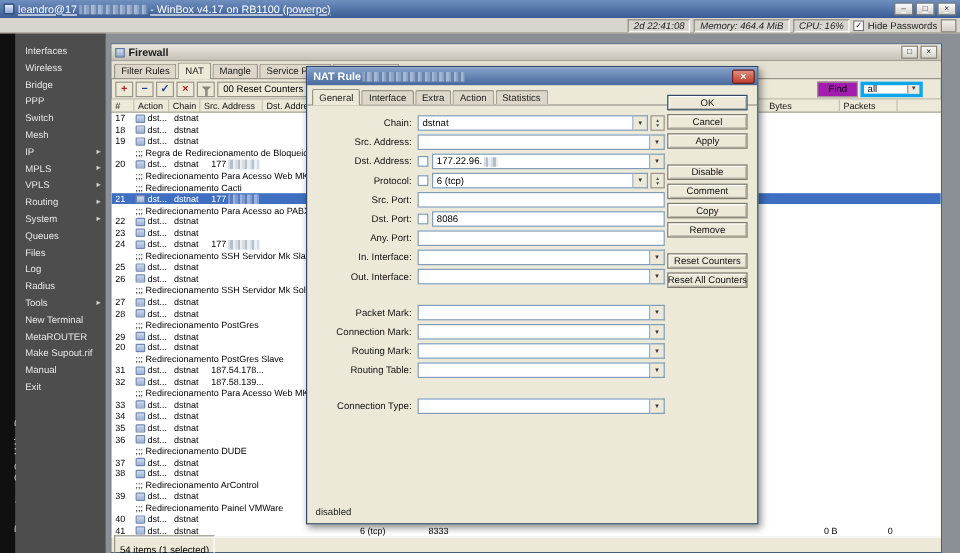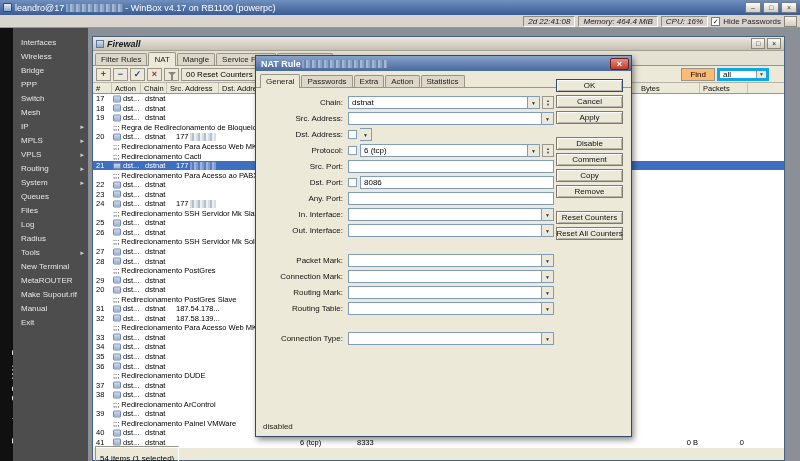--- a/index.html
+++ b/index.html
@@ -1,21 +1,21 @@
 <!DOCTYPE html>
 <html><head>
 <meta charset="utf-8">
 <style>
   *{margin:0;padding:0;box-sizing:border-box;}
   html,body{width:800px;height:461px;overflow:hidden;}
   body{font-family:"Liberation Sans",sans-serif;}
   #app{position:relative;width:800px;height:461px;background:#8a9096;overflow:hidden;cursor:default;}
 
   
-  .titlebar{position:absolute;left:0;top:0;width:800px;height:15px;background:linear-gradient(#6f8fbe,#3a5c94);display:flex;align-items:center;gap:3px;padding:0 3px;color:#fff;font-size:9px;white-space:nowrap;}
+  .titlebar{position:absolute;left:0;top:0;width:800px;height:15px;background:linear-gradient(#6f8fbe,#3a5c94);display:flex;align-items:center;gap:3px;padding:0 3px;color:#fff;font-size:9px;white-space:nowrap;text-decoration:underline;}
   .app-icon{width:9px;height:9px;background:linear-gradient(#e8eef8,#8aa8d0);border:1px solid #2c4a74;border-radius:1px;flex:none;}
   .title-text{display:flex;align-items:center;gap:2px;}
   .win-btns{margin-left:auto;display:flex;gap:2px;}
   .wbtn{width:16px;height:11px;background:linear-gradient(#fdfdfd,#cfcdc7);border:1px solid #7a7a7a;border-radius:1px;font-size:7px;line-height:9px;text-align:center;color:#333;}
 
   .censor{display:inline-block;height:8px;vertical-align:middle;}
   .censor.dark{background:repeating-linear-gradient(90deg,#8ba3c6 0 2px,#6a86ae 2px 4px,#a4b8d4 4px 6px);}
   .censor.light{background:repeating-linear-gradient(90deg,#d8dde4 0 2px,#b4bfcc 2px 4px,#eceff3 4px 6px);}
   .sel .censor.light{background:repeating-linear-gradient(90deg,#7e9bd4 0 2px,#5c7cc0 2px 4px,#9db4e0 4px 6px);}
 
@@ -29,38 +29,38 @@
 
   
   .brand{position:absolute;left:0;top:28px;width:13px;height:433px;background:#101010;}
   .brand span{position:absolute;bottom:6px;left:11px;transform-origin:0 0;transform:rotate(-90deg);font-size:10px;letter-spacing:2px;color:#fff;white-space:nowrap;}
   .sidebar{position:absolute;left:13px;top:28px;width:75px;height:433px;background:#4d4d4d;padding-top:8px;}
   .side-item{height:14px;line-height:14px;padding-left:8px;color:#e6e6e6;font-size:8px;position:relative;white-space:nowrap;}
   .side-arrow{position:absolute;right:4px;top:0;font-size:7px;color:#cfcfcf;}
 
   
   .fw-window{position:absolute;left:92px;top:36px;width:693px;height:425px;background:#ece9d8;border:1px solid #44617e;}
-  .fw-title{position:absolute;left:0;top:0;right:0;height:14px;background:linear-gradient(#ece8e0,#c6c1b5);border-bottom:1px solid #a39e92;display:flex;align-items:center;gap:3px;padding:0 3px;font-size:9px;font-weight:bold;color:#1a1a1a;font-style:italic;}
+  .fw-title{position:absolute;left:0;top:0;right:0;height:14px;background:linear-gradient(#ece8e0,#c6c1b5);border-bottom:1px solid #a39e92;display:flex;align-items:center;gap:3px;padding:0 3px;font-size:9px;font-weight:bold;color:#1a1a1a;}
   .fw-icon{width:8px;height:8px;background:linear-gradient(#d8e0ec,#90a8c8);border:1px solid #5a789e;flex:none;}
   .fw-title-btns{margin-left:auto;display:flex;gap:2px;}
   .fwbtn{width:14px;height:11px;background:linear-gradient(#fbfaf6,#d6d2c8);border:1px solid #8a8578;font-size:7px;line-height:9px;text-align:center;font-weight:normal;}
 
   .fw-tabs,.dlg-tabs{display:flex;align-items:flex-end;gap:1px;border-bottom:1px solid #98948a;}
   .fw-tabs{position:absolute;left:0;top:14px;right:0;height:15px;padding:0 2px;background:#e4e0d2;}
   .tab{height:12px;line-height:11px;padding:0 5px;font-size:8px;background:#dcd7c8;border:1px solid #98948a;border-bottom:none;border-radius:2px 2px 0 0;color:#222;white-space:nowrap;}
   .tab.active{height:14px;line-height:13px;background:#ece9d8;margin-bottom:-1px;z-index:2;position:relative;}
 
   .fw-toolbar{position:absolute;left:0;top:29px;right:0;height:17px;display:flex;align-items:center;gap:2px;padding:0 3px;border-bottom:1px solid #b6b2a6;}
   .ticons{display:flex;gap:2px;}
   .tbtn{height:13px;min-width:15px;background:#ece9d8;border:1px solid #9a958a;display:flex;align-items:center;justify-content:center;font-size:9px;font-weight:bold;}
   .tbtn.wide{font-weight:normal;font-size:8px;padding:0 4px;white-space:nowrap;}
   .spacer{flex:1;}
   .funnel{width:0;height:0;border-left:4px solid transparent;border-right:4px solid transparent;border-top:4px solid #888880;position:relative;}
   .funnel::after{content:"";position:absolute;left:-1px;top:-1px;width:2px;height:5px;background:#888880;}
-  .find-btn{height:13px;padding:0 8px;background:#fdba74;border:1px solid #9a958a;font-size:8px;display:flex;align-items:center;}
+  .find-btn{height:13px;padding:0 8px;background:#a21caf;border:1px solid #9a958a;font-size:8px;display:flex;align-items:center;}
   .all-combo{height:13px;width:52px;background:#fff;border:3px solid #0ea5e9;font-size:8px;display:flex;align-items:center;padding:0 0 0 3px;margin-right:12px;}
   .combo-arrow{margin-left:auto;font-size:5px;color:#444;background:#ece9d8;border-left:1px solid #9a958a;height:100%;display:flex;align-items:center;padding:0 2px;}
 
   .fw-colhead{position:absolute;left:0;top:46px;right:0;height:11px;background:#ece9d8;border-bottom:1px solid #98948a;font-size:7.5px;}
   .hcell{position:absolute;top:0;bottom:0;display:flex;align-items:center;padding-left:3px;border-right:1px solid #c6c2b4;overflow:hidden;white-space:nowrap;color:#111;}
 
   .fw-table{position:absolute;left:0;top:57px;right:0;bottom:13px;background:#fff;display:flex;flex-direction:column;overflow:hidden;}
   .trow{flex:1;position:relative;font-size:7.5px;color:#000;}
   .trow.sel{background:#3f6fc0;color:#fff;}
   .cell{position:absolute;top:0;bottom:0;display:flex;align-items:center;white-space:nowrap;overflow:hidden;gap:1px;}
@@ -408,21 +408,21 @@
   <div class="dialog">
     <div class="dlg-title">
       <span class="dlg-title-text">
           <span>NAT Rule</span>
           <i class="censor dark" style="width:85px"></i>
         </span>
       <span class="dlg-close">×</span>
     </div>
     <div class="dlg-tabs">
         <span class="tab active">General</span>
-        <span class="tab">Passwords</span>
+        <span class="tab">Interface</span>
         <span class="tab">Extra</span>
         <span class="tab">Action</span>
         <span class="tab">Statistics</span>
       </div>
     <div class="dlg-form">
         <div class="frow">
           <span class="flabel">Chain:</span>
           <span class="fctrl">
             <div class="field">
               <span>dstnat</span>
@@ -437,20 +437,24 @@
             <div class="field">
               <span></span>
             </div>
             <span class="arrowbtn">▼</span>
           </span>
         </div>
         <div class="frow">
           <span class="flabel">Dst. Address:</span>
           <span class="fctrl">
             <span class="mini-check"></span>
+            <div class="field">
+              <span>177.22.96.</span>
+              <i class="censor light" style="width: 12px;"></i>
+            </div>
             <span class="arrowbtn">▼</span>
           </span>
         </div>
         <div class="frow">
           <span class="flabel">Protocol:</span>
           <span class="fctrl">
             <span class="mini-check"></span>
             <div class="field">
               <span>6 (tcp)</span>
             </div>

